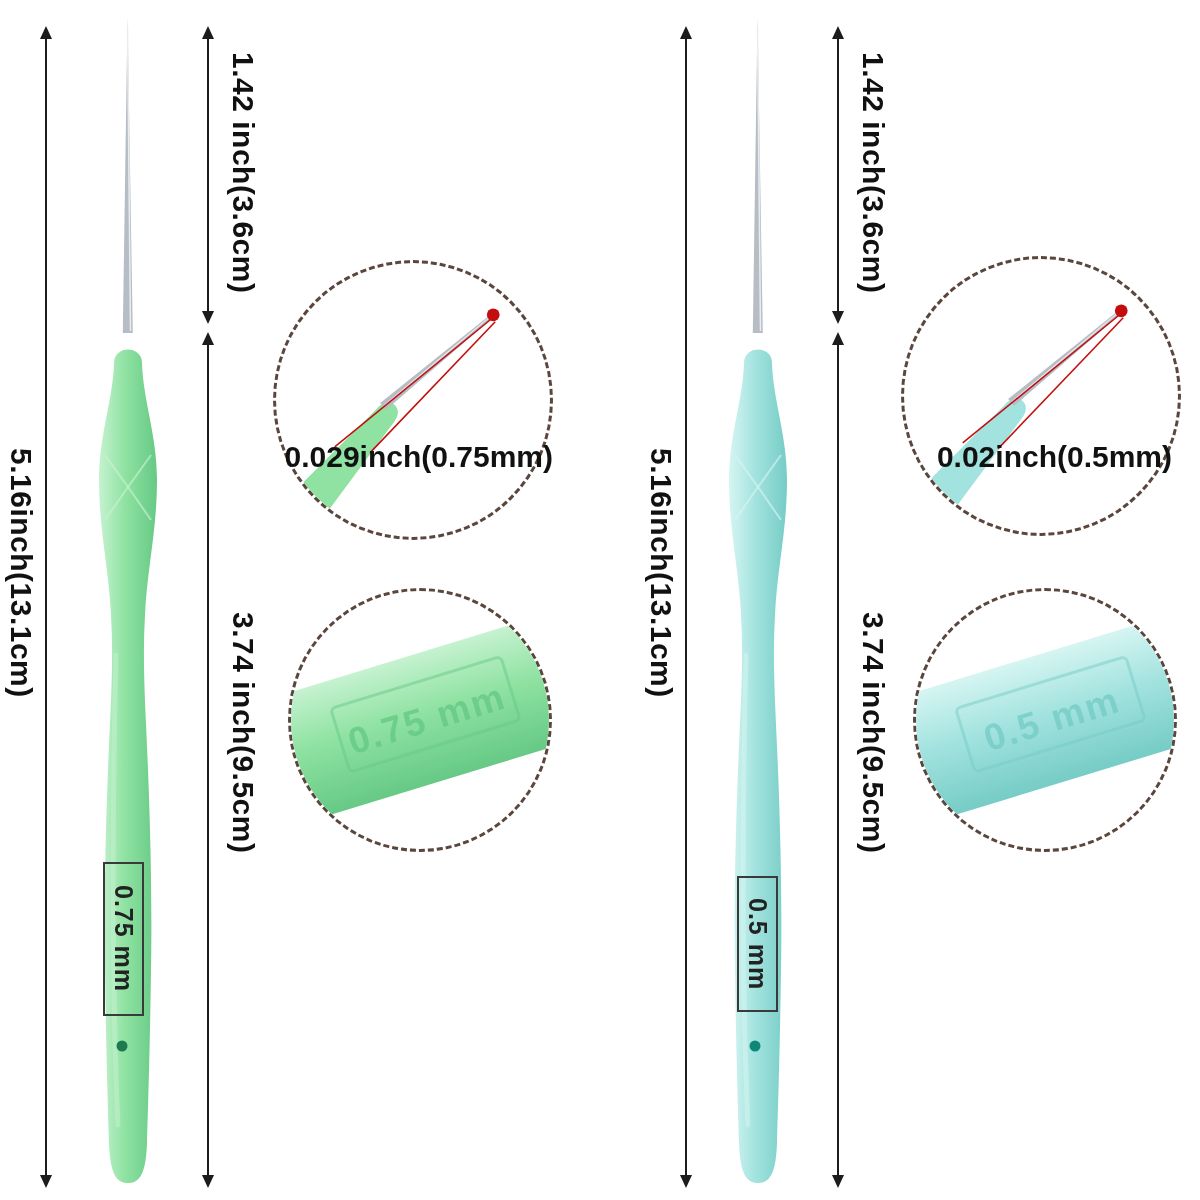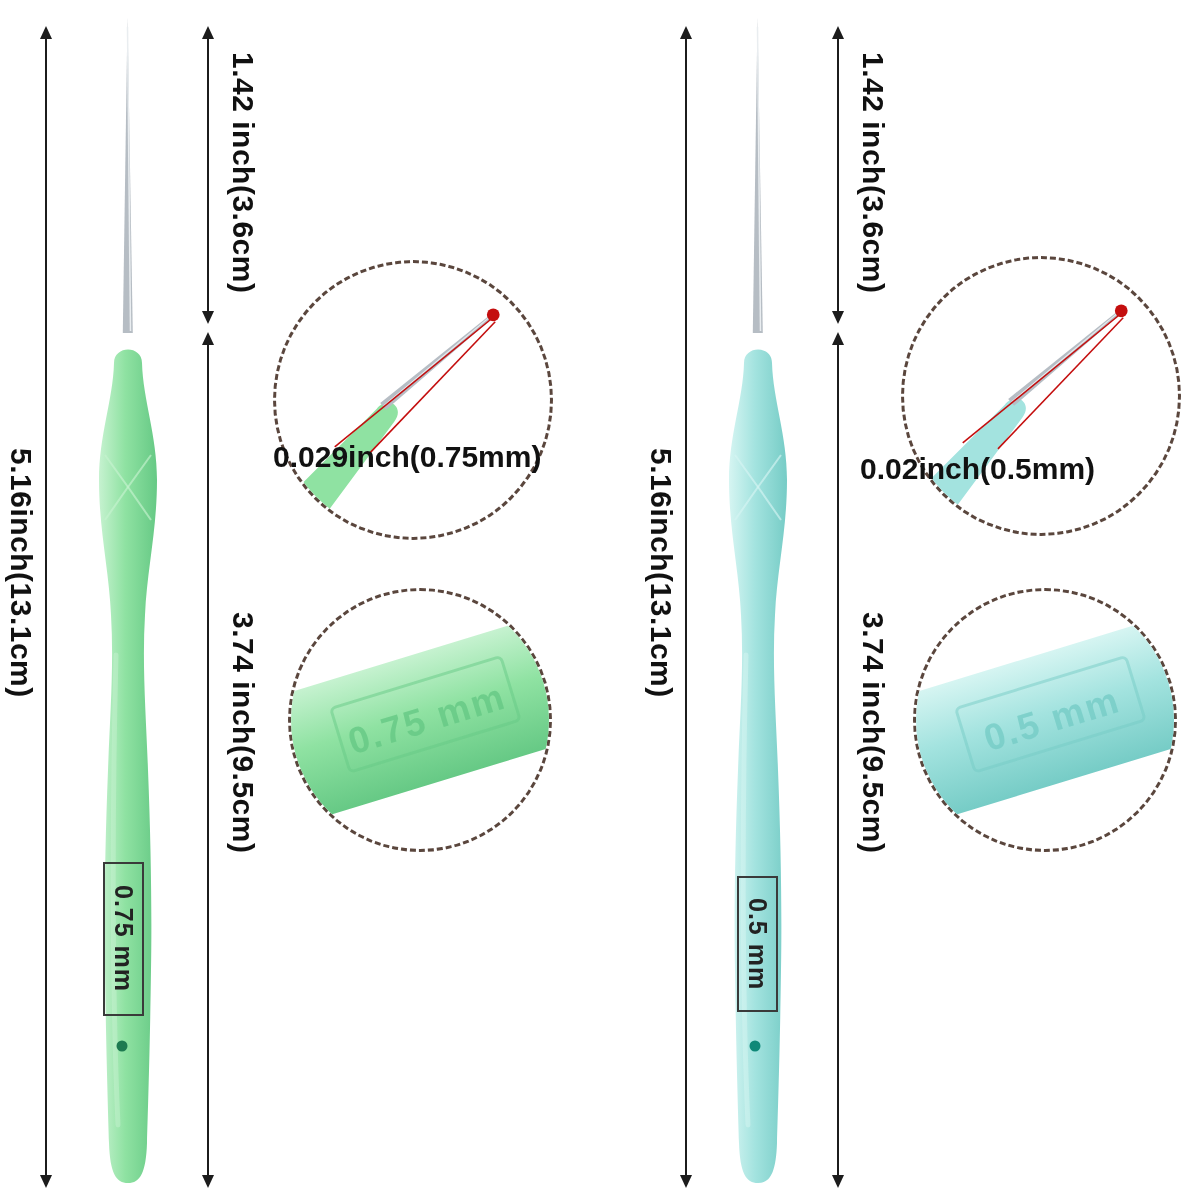--- a/index.html
+++ b/index.html
@@ -19,21 +19,21 @@
     content:""; position:absolute; bottom:-2px; left:-5px; width:0; height:0;
     border-left:6px solid transparent; border-right:6px solid transparent;
     border-top:13px solid #1c1c1c;
   }
   .dim {
     position:absolute; writing-mode:vertical-rl; text-orientation:mixed;
     font-weight:bold; font-size:30px; color:#111111; letter-spacing:0.5px;
     white-space:nowrap;
   }
   .tiplabel {
-    position:absolute; width:280px; text-align:left; font-weight:bold;
+    position:absolute; width:280px; text-align:right; font-weight:bold;
     font-size:30px; color:#111111; white-space:nowrap; z-index:5;
   }
   .zoomcircle {
     position:absolute; border:3px dashed #5a463d; border-radius:50%;
     overflow:hidden; background:#ffffff; box-sizing:border-box;
   }
   .zoomcircle svg { width:100%; height:100%; display:block; }
   .sizebox {
     position:absolute; writing-mode:vertical-rl; text-orientation:mixed;
     border:2px solid #3a3a3a; color:#222222; font-weight:bold; font-size:25px;
@@ -151,21 +151,21 @@
   <div class="zoomcircle" style="left:901px; top:256px; width:280px; height:280px;">
     <svg viewBox="0 0 280 280">
       <path d="M 6 246 C -8 258 -6 278 8 286 C 16 291 28 287 35 278 L 121 162 C 127 154 125 146 118 143 C 113 141 107 144 103 149 Z" fill="#a3e3df"></path>
       <polygon points="106.5,143 112.5,150 222.8,54.9 221.2,51.1" fill="#b6bdc4"></polygon>
       <line x1="110" y1="146" x2="221" y2="53" stroke="#e9edf0" stroke-width="1.2"></line>
       <line x1="219" y1="58" x2="60" y2="188" stroke-width="1.6" stroke="#c40e0e"></line>
       <line x1="224" y1="60" x2="96" y2="194" stroke-width="1.6" stroke="#c40e0e"></line>
       <circle cx="222" cy="53" r="6.5" fill="#c40e0e"></circle>
     </svg>
   </div>
-  <div class="tiplabel" style="left:860px; top:440px;margin-top:12px;">0.02inch(0.5mm)</div>
+  <div class="tiplabel" style="left:892px; top:440px;">0.02inch(0.5mm)</div>
 
   <div class="zoomcircle" style="left:913px; top:588px; width:264px; height:264px;">
     <svg viewBox="0 0 264 264">
       <defs>
         <linearGradient id="barB" x1="0" y1="0" x2="0" y2="1">
           <stop offset="0" stop-color="#d6f5f2"></stop>
           <stop offset="0.45" stop-color="#a3e3df"></stop>
           <stop offset="1" stop-color="#76ccc6"></stop>
         </linearGradient>
       </defs>

